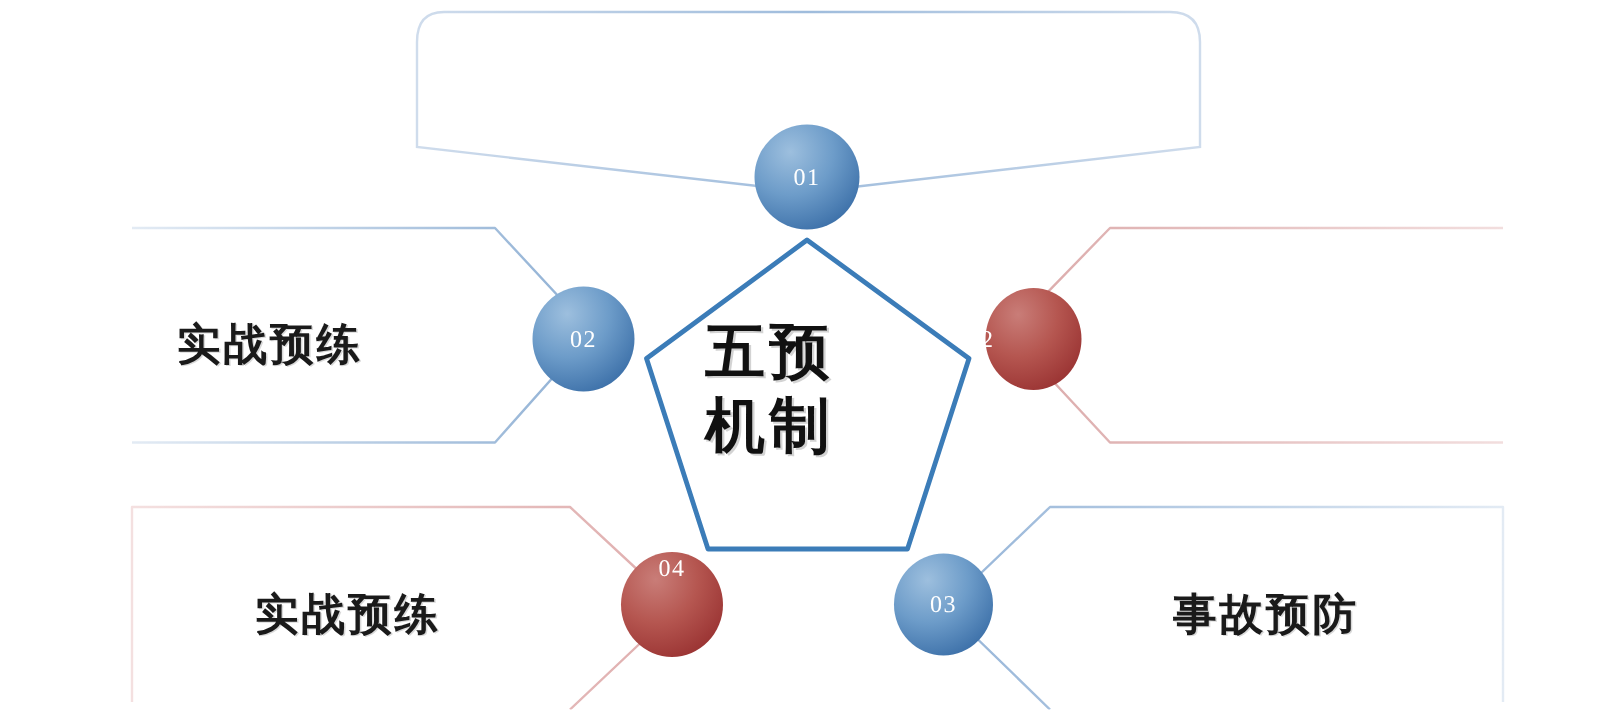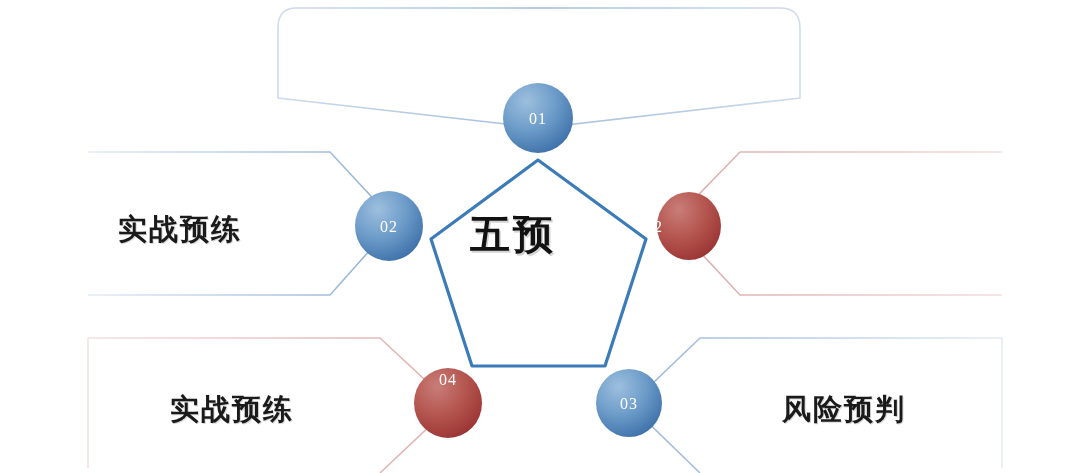--- a/index.html
+++ b/index.html
@@ -119,22 +119,23 @@
     <ellipse cx="448" cy="403" rx="34" ry="35" fill="url(#sphRed)"></ellipse>
     <ellipse cx="389" cy="226" rx="34" ry="35" fill="url(#sphBlue)"></ellipse>
   </svg>
 
   <div class="num" style="left:538px;top:119px;">01</div>
   <div class="num" style="left:654px;top:227px;">02</div>
   <div class="num" style="left:629px;top:404px;">03</div>
   <div class="num" style="left:448px;top:380px;">04</div>
   <div class="num" style="left:389px;top:227px;">02</div>
 
-  <div class="node-label" style="left:782px;top:390px;">风险预判</div>
+  <div class="node-label" style="left:782px;top:390px;">事故预防</div>
   <div class="node-label" style="left:170px;top:390px;">实战预练</div>
   <div class="node-label" style="left:118px;top:210px;">实战预练</div>
 
   <div class="center-text">
     <div>五预</div>
+    <div>机制</div>
   </div>
 
 
 </div>
 
 </body></html>

